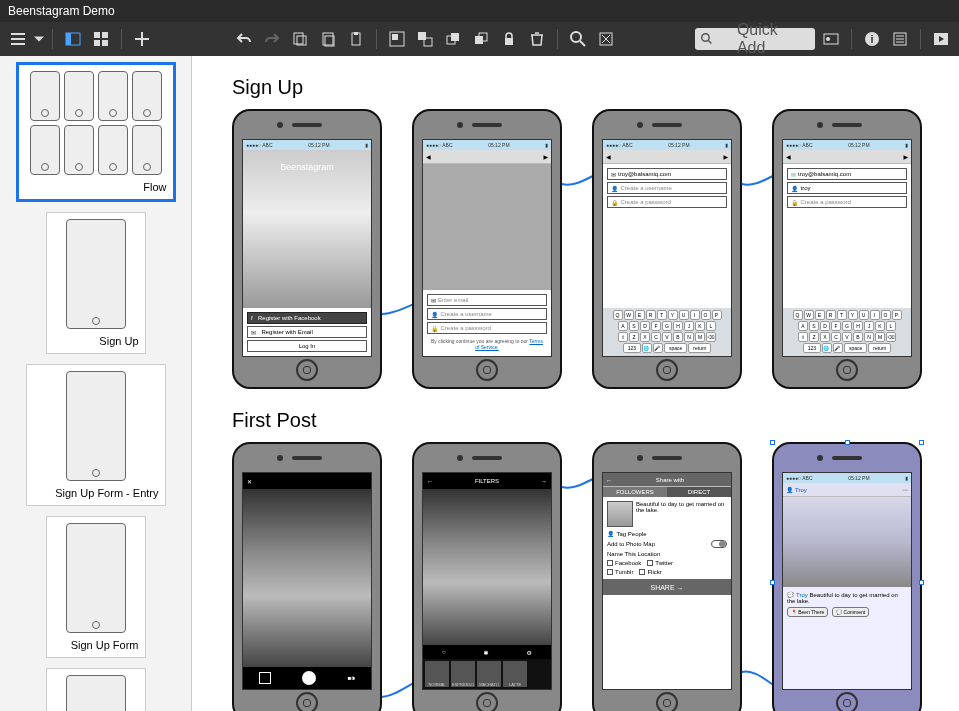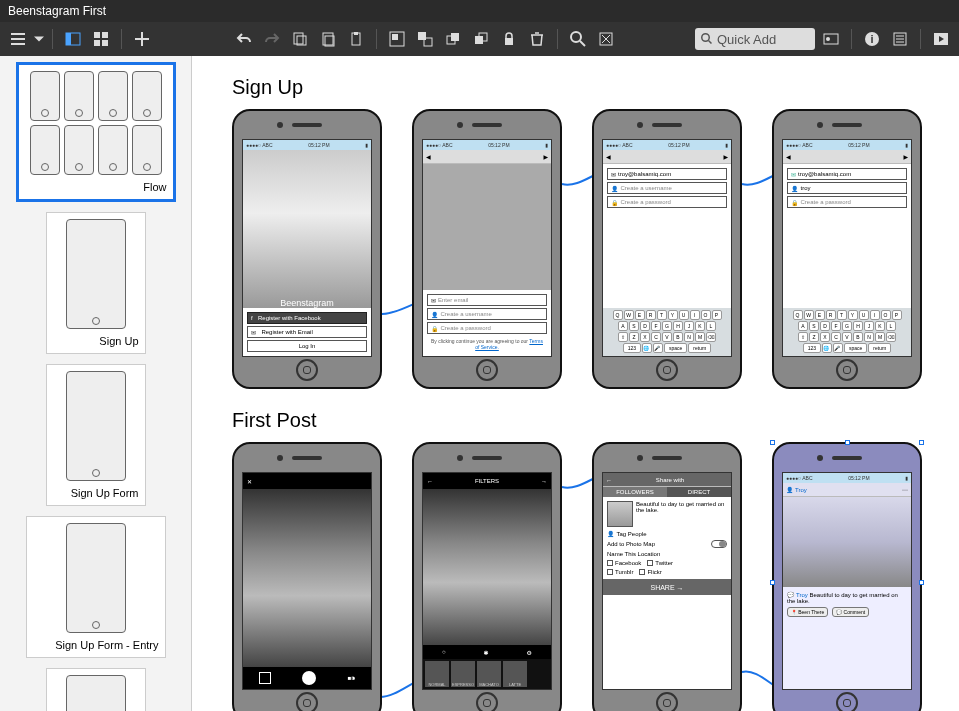--- a/index.html
+++ b/index.html
@@ -8,21 +8,21 @@
   .titlebar { height: 22px; background:#2b2b2b; color:#fff; font-size:12px; padding:4px 8px; }
   .toolbar  { height: 34px; background:#333; display:flex; align-items:center; padding:0 6px; gap:4px; }
   .tb-group { display:flex; align-items:center; gap:4px; }
   .tb-sep   { width:1px; height:20px; background:#555; margin:0 4px; }
   .tb-spacer { flex:1; }
   .tb-btn   { width:24px; height:24px; display:flex; align-items:center; justify-content:center; color:#ddd; cursor:pointer; }
   .tb-btn svg { width:16px; height:16px; }
   .tb-btn.dim { color:#666; }
   .quickadd { display:flex; align-items:center; background:#ddd; border-radius:3px; height:22px; padding:0 6px; gap:4px; width:120px; }
   .quickadd svg { width:12px; height:12px; }
-  .quickadd span { font-size:13px; color:#555; }
+  .quickadd span { font-size:16px; color:#555;margin-left:20px; }
   
   .main { display:flex; height: calc(711px - 56px); }
   .sidebar { width:192px; background:#f3f3f3; border-right:1px solid #ccc; display:flex; flex-direction:column; }
   .sidebar-hdr { height:26px; display:flex; align-items:center; padding:0 8px; font-size:12px; border-bottom:1px solid #ddd; }
   .sidebar-hdr .spacer { flex:1; }
   .sidebar-hdr .ico { width:16px; height:16px; display:flex; align-items:center; justify-content:center; color:#1a73e8; margin-left:4px; }
   .sidebar-hdr .ico svg { width:12px; height:12px; }
   .sidebar-hdr .ico.gray { color:#555; }
   .thumbs { flex:1; overflow-y:auto; padding:6px; }
   .thumbs::-webkit-scrollbar { width:10px; }
@@ -44,21 +44,21 @@
   
   .phone { width:150px; height:280px; background:#888; border:2px solid #111; border-radius:18px; padding:28px 8px 30px 8px; position:relative; }
   .phone.sel { background:#8b8bbe; }
   .phone .speaker { position:absolute; top:12px; left:50%; transform:translateX(-50%); width:30px; height:4px; background:#333; border-radius:2px; }
   .phone .camera { position:absolute; top:11px; left:calc(50% - 30px); width:6px; height:6px; background:#333; border-radius:50%; }
   .phone .home { position:absolute; bottom:6px; left:50%; transform:translateX(-50%); width:22px; height:22px; border:2px solid #333; border-radius:50%; }
   .phone .home::after{content:"";position:absolute;inset:5px;border:1px solid #333;border-radius:3px;}
   .screen { width:100%; height:100%; background:#fff; border:1px solid #333; display:flex; flex-direction:column; font-size:6px; overflow:hidden; }
   .statusbar { height:10px; background:#bfe0f2; display:flex; justify-content:space-between; align-items:center; padding:0 3px; font-size:5px; color:#333; }
   .navbar { height:14px; background:#ddd; border-bottom:1px solid #bbb; display:flex; align-items:center; justify-content:space-between; padding:0 3px; font-size:6px; }
-  .hero { flex:1; background:linear-gradient(#ccc,#eee 40%,#999); display:flex; align-items:flex-end; justify-content:center; padding-top:12px; color:#fff; font-size:9px; }
+  .hero { flex:1; background:linear-gradient(#ccc,#eee 40%,#999); display:flex; align-items:flex-start; justify-content:center; padding-top:12px; color:#fff; font-size:9px; }
   .stack { display:flex; flex-direction:column; gap:2px; padding:4px; }
   .btn-row { height:12px; background:#fff; border:1px solid #555; display:flex; align-items:center; padding:0 3px; gap:2px; font-size:6px; }
   .btn-row.dark { background:#444; color:#fff; border-color:#222; }
   .tiny-txt { font-size:5px; text-align:center; color:#555; padding:2px; }
   .tiny-txt a { color:#06c; text-decoration:underline; }
   .kbd { background:#d7dde0; padding:2px; }
   .kbd-row { display:flex; gap:1px; margin-bottom:1px; justify-content:center;}
   .key { width:10px; height:10px; background:#fff; border:1px solid #999; border-radius:2px; font-size:5px; display:flex; align-items:center; justify-content:center; }
   .key.w { width:auto; padding:0 4px; }
   .photo { flex:1; background:linear-gradient(#333,#888 35%,#bbb 60%,#444); }
@@ -78,21 +78,21 @@
   .arrow svg { overflow:visible; }
   .green-ico { color:#2a8; }
   .sel-handle { position:absolute; width:5px; height:5px; background:#fff; border:1px solid #1a73e8; }
   .feed-img { height:90px; background:linear-gradient(#d8d8ea,#b8b8d0 50%,#888); }
   .pill-btn { border:1px solid #777; border-radius:3px; background:#eee; padding:1px 3px; font-size:5px; display:inline-flex; align-items:center; gap:1px; }
 </style>
 </head>
 <body>
 
 <div class="titlebar">
-  <span>Beenstagram First</span>
+  <span>Beenstagram Demo</span>
 </div>
 
 <div class="toolbar">
   <div class="tb-group">
     <div class="tb-btn">
         <svg viewBox="0 0 16 16">
           <path d="M1 3h14M1 8h14M1 13h14" stroke="currentColor" stroke-width="2"></path>
         </svg>
       </div>
     <div class="tb-btn" style="width:10px">
@@ -265,31 +265,31 @@
             <div class="tiny-phone"></div>
         </div>
         <div class="thumb-label">Flow</div>
       </div>
       <div class="thumb" style="width:100px">
         <div class="mini">
             <div class="tiny-phone big"></div>
           </div>
         <div class="thumb-label">Sign Up</div>
       </div>
+      <div class="thumb" style="width:140px">
+        <div class="mini">
+            <div class="tiny-phone big"></div>
+          </div>
+        <div class="thumb-label">Sign Up Form - Entry</div>
+      </div>
       <div class="thumb" style="width:100px">
         <div class="mini">
             <div class="tiny-phone big"></div>
           </div>
         <div class="thumb-label">Sign Up Form</div>
-      </div>
-      <div class="thumb" style="width:140px">
-        <div class="mini">
-            <div class="tiny-phone big"></div>
-          </div>
-        <div class="thumb-label">Sign Up Form - Entry</div>
       </div>
       <div class="thumb" style="width:100px;">
         <div class="mini">
             <div class="tiny-phone big"></div>
           </div>
       </div>
     </div>
   </div>
 
   <div class="canvas-wrap">

